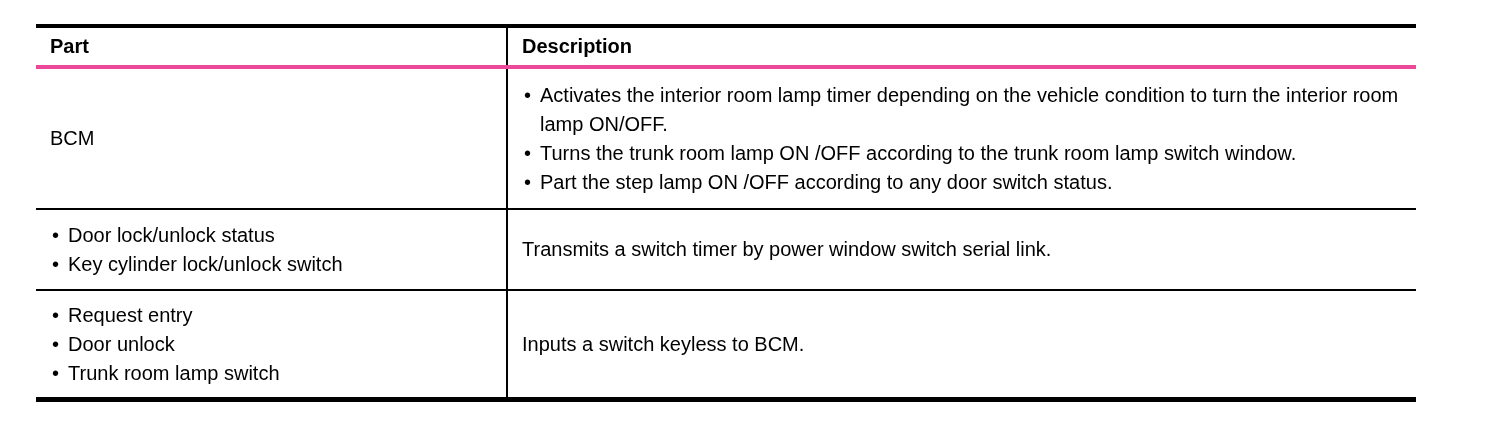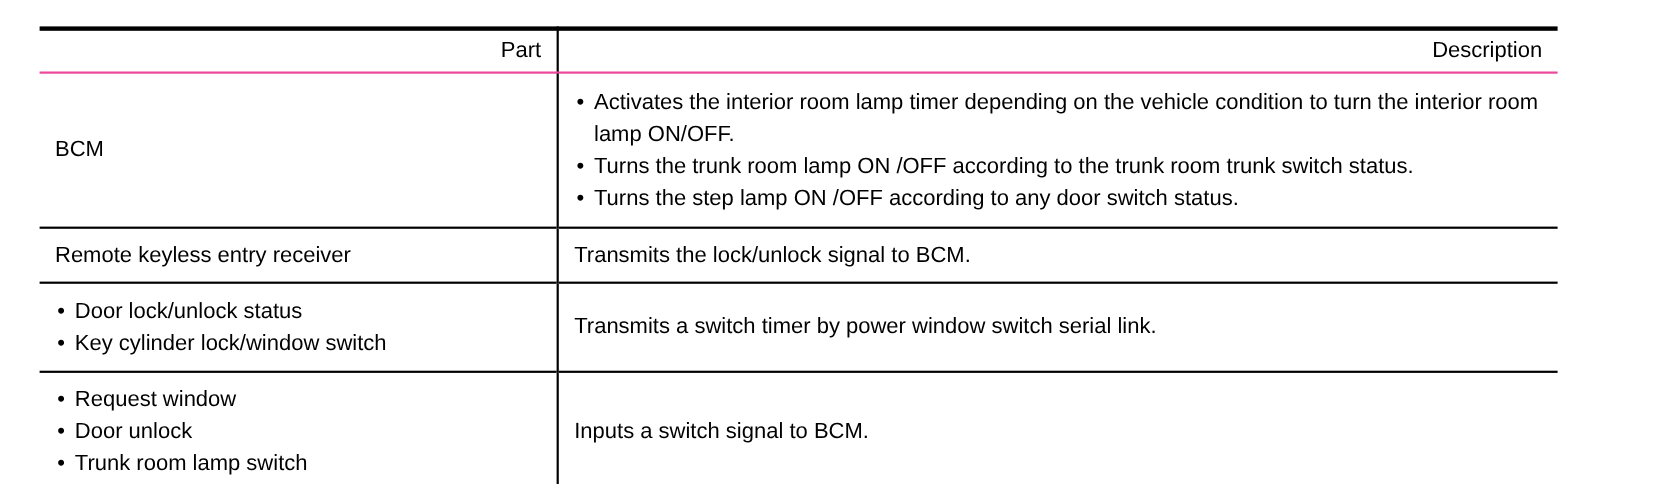--- a/index.html
+++ b/index.html
@@ -25,25 +25,25 @@
     table-layout: fixed;
     border-top: 4px solid #000;
     border-bottom: 5px solid #000;
     font-size: 20px;
     line-height: 29px;
   }
   col.col-part { width: 471px; }
   col.col-desc { width: 909px; }
 
   .spec-table th {
-    font-weight: normal;
-    text-align: right;
+    font-weight: bold;
+    text-align: left;
     vertical-align: middle;
     height: 37px;
-    border-bottom: 2px solid #ec4899;
+    border-bottom: 4px solid #ec4899;
     padding: 0 14px;
   }
   .spec-table th:first-child,
   .spec-table td:first-child {
     border-right: 2px solid #000;
   }
   .spec-table tbody td {
     border-top: 2px solid #000;
     vertical-align: middle;
     padding: 4px 14px;
@@ -85,51 +85,43 @@
       </tr>
     </thead>
     <tbody>
       <tr class="row-bcm">
         <td>
           <span>BCM</span>
         </td>
         <td>
           <ul class="bullets">
             <li><span class="bullet-glyph">•</span><span>Activates the interior room lamp timer depending on the vehicle condition to turn the interior room lamp ON/OFF.</span></li>
-            <li><span class="bullet-glyph">•</span><span>Turns the trunk room lamp ON /OFF according to the trunk room trunk switch status.</span></li>
-            <li><span class="bullet-glyph">•</span><span>Turns the step lamp ON /OFF according to any door switch status.</span></li>
+            <li><span class="bullet-glyph">•</span><span>Turns the trunk room lamp ON /OFF according to the trunk room lamp switch window.</span></li>
+            <li><span class="bullet-glyph">•</span><span>Part the step lamp ON /OFF according to any door switch status.</span></li>
           </ul>
-        </td>
-      </tr>
-      <tr class="row-rke">
-        <td>
-          <span>Remote keyless entry receiver</span>
-        </td>
-        <td>
-          <span>Transmits the lock/unlock signal to BCM.</span>
         </td>
       </tr>
       <tr class="row-locks">
         <td>
           <ul class="bullets">
             <li><span class="bullet-glyph">•</span><span>Door lock/unlock status</span></li>
-            <li><span class="bullet-glyph">•</span><span>Key cylinder lock/window switch</span></li>
+            <li><span class="bullet-glyph">•</span><span>Key cylinder lock/unlock switch</span></li>
           </ul>
         </td>
         <td>
           <span>Transmits a switch timer by power window switch serial link.</span>
         </td>
       </tr>
       <tr class="row-inputs">
         <td>
           <ul class="bullets">
-            <li><span class="bullet-glyph">•</span><span>Request window</span></li>
+            <li><span class="bullet-glyph">•</span><span>Request entry</span></li>
             <li><span class="bullet-glyph">•</span><span>Door unlock</span></li>
             <li><span class="bullet-glyph">•</span><span>Trunk room lamp switch</span></li>
           </ul>
         </td>
         <td>
-          <span>Inputs a switch signal to BCM.</span>
+          <span>Inputs a switch keyless to BCM.</span>
         </td>
       </tr>
     </tbody>
   </table>
 </div>
 
 </body></html>

